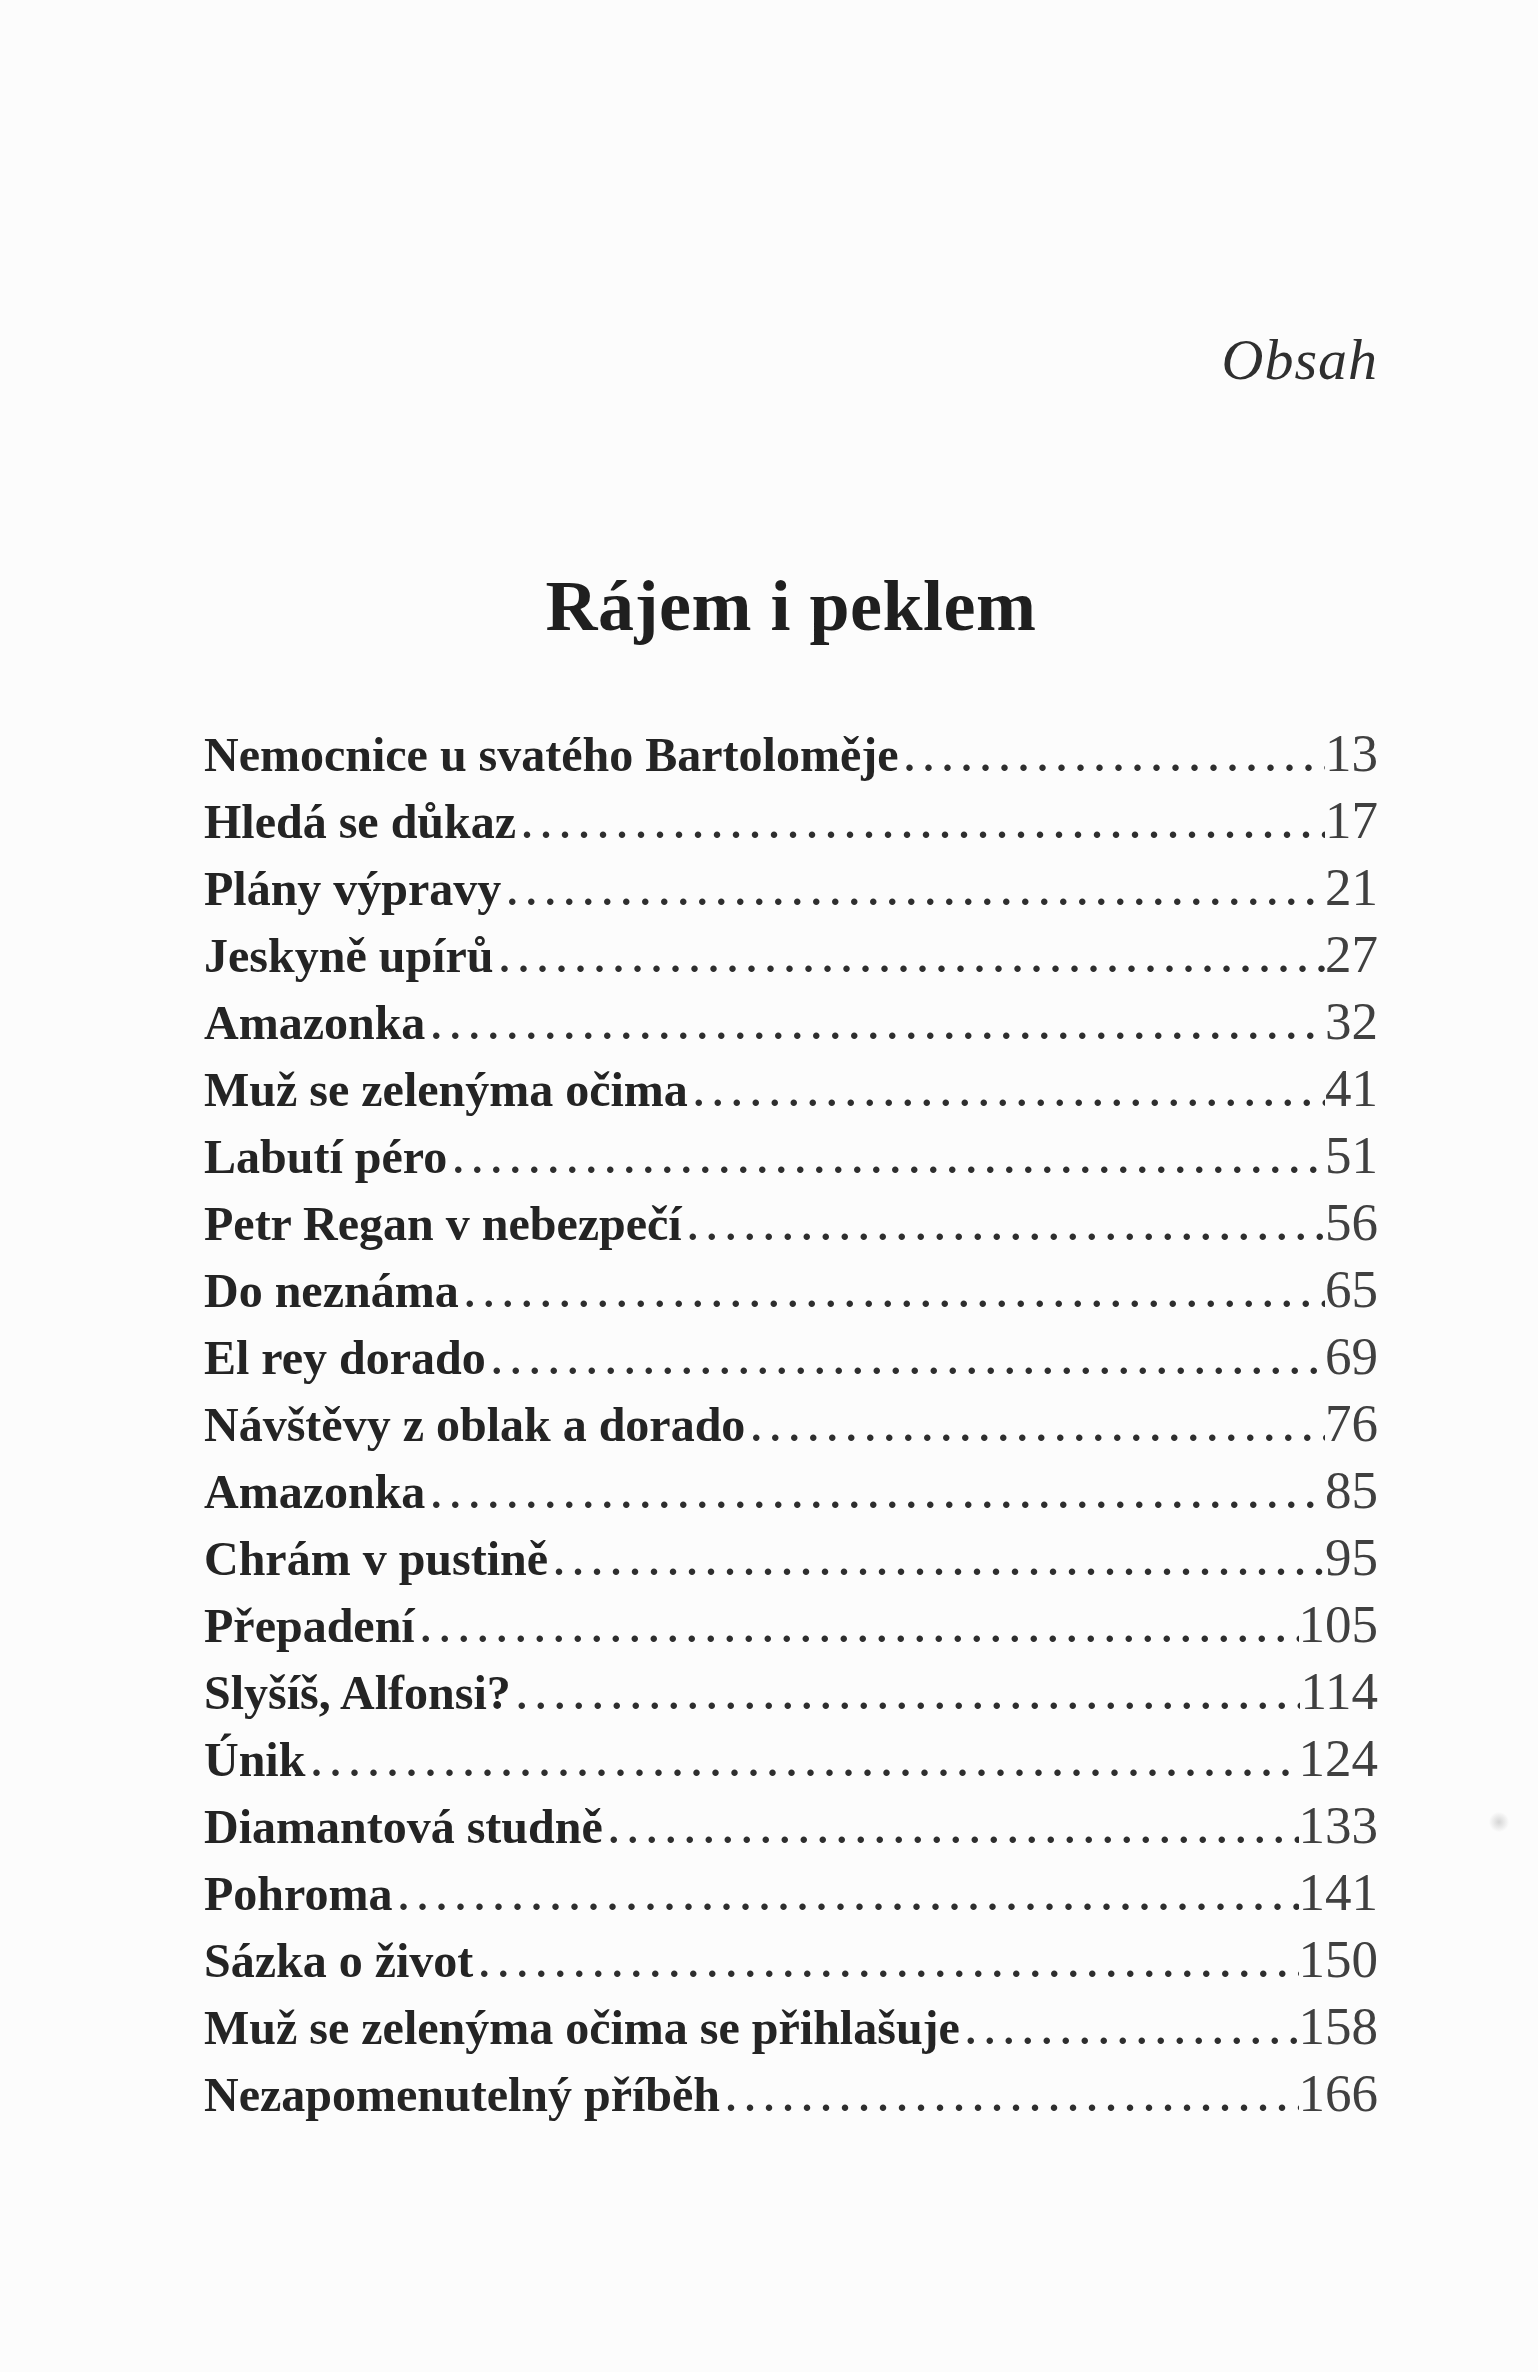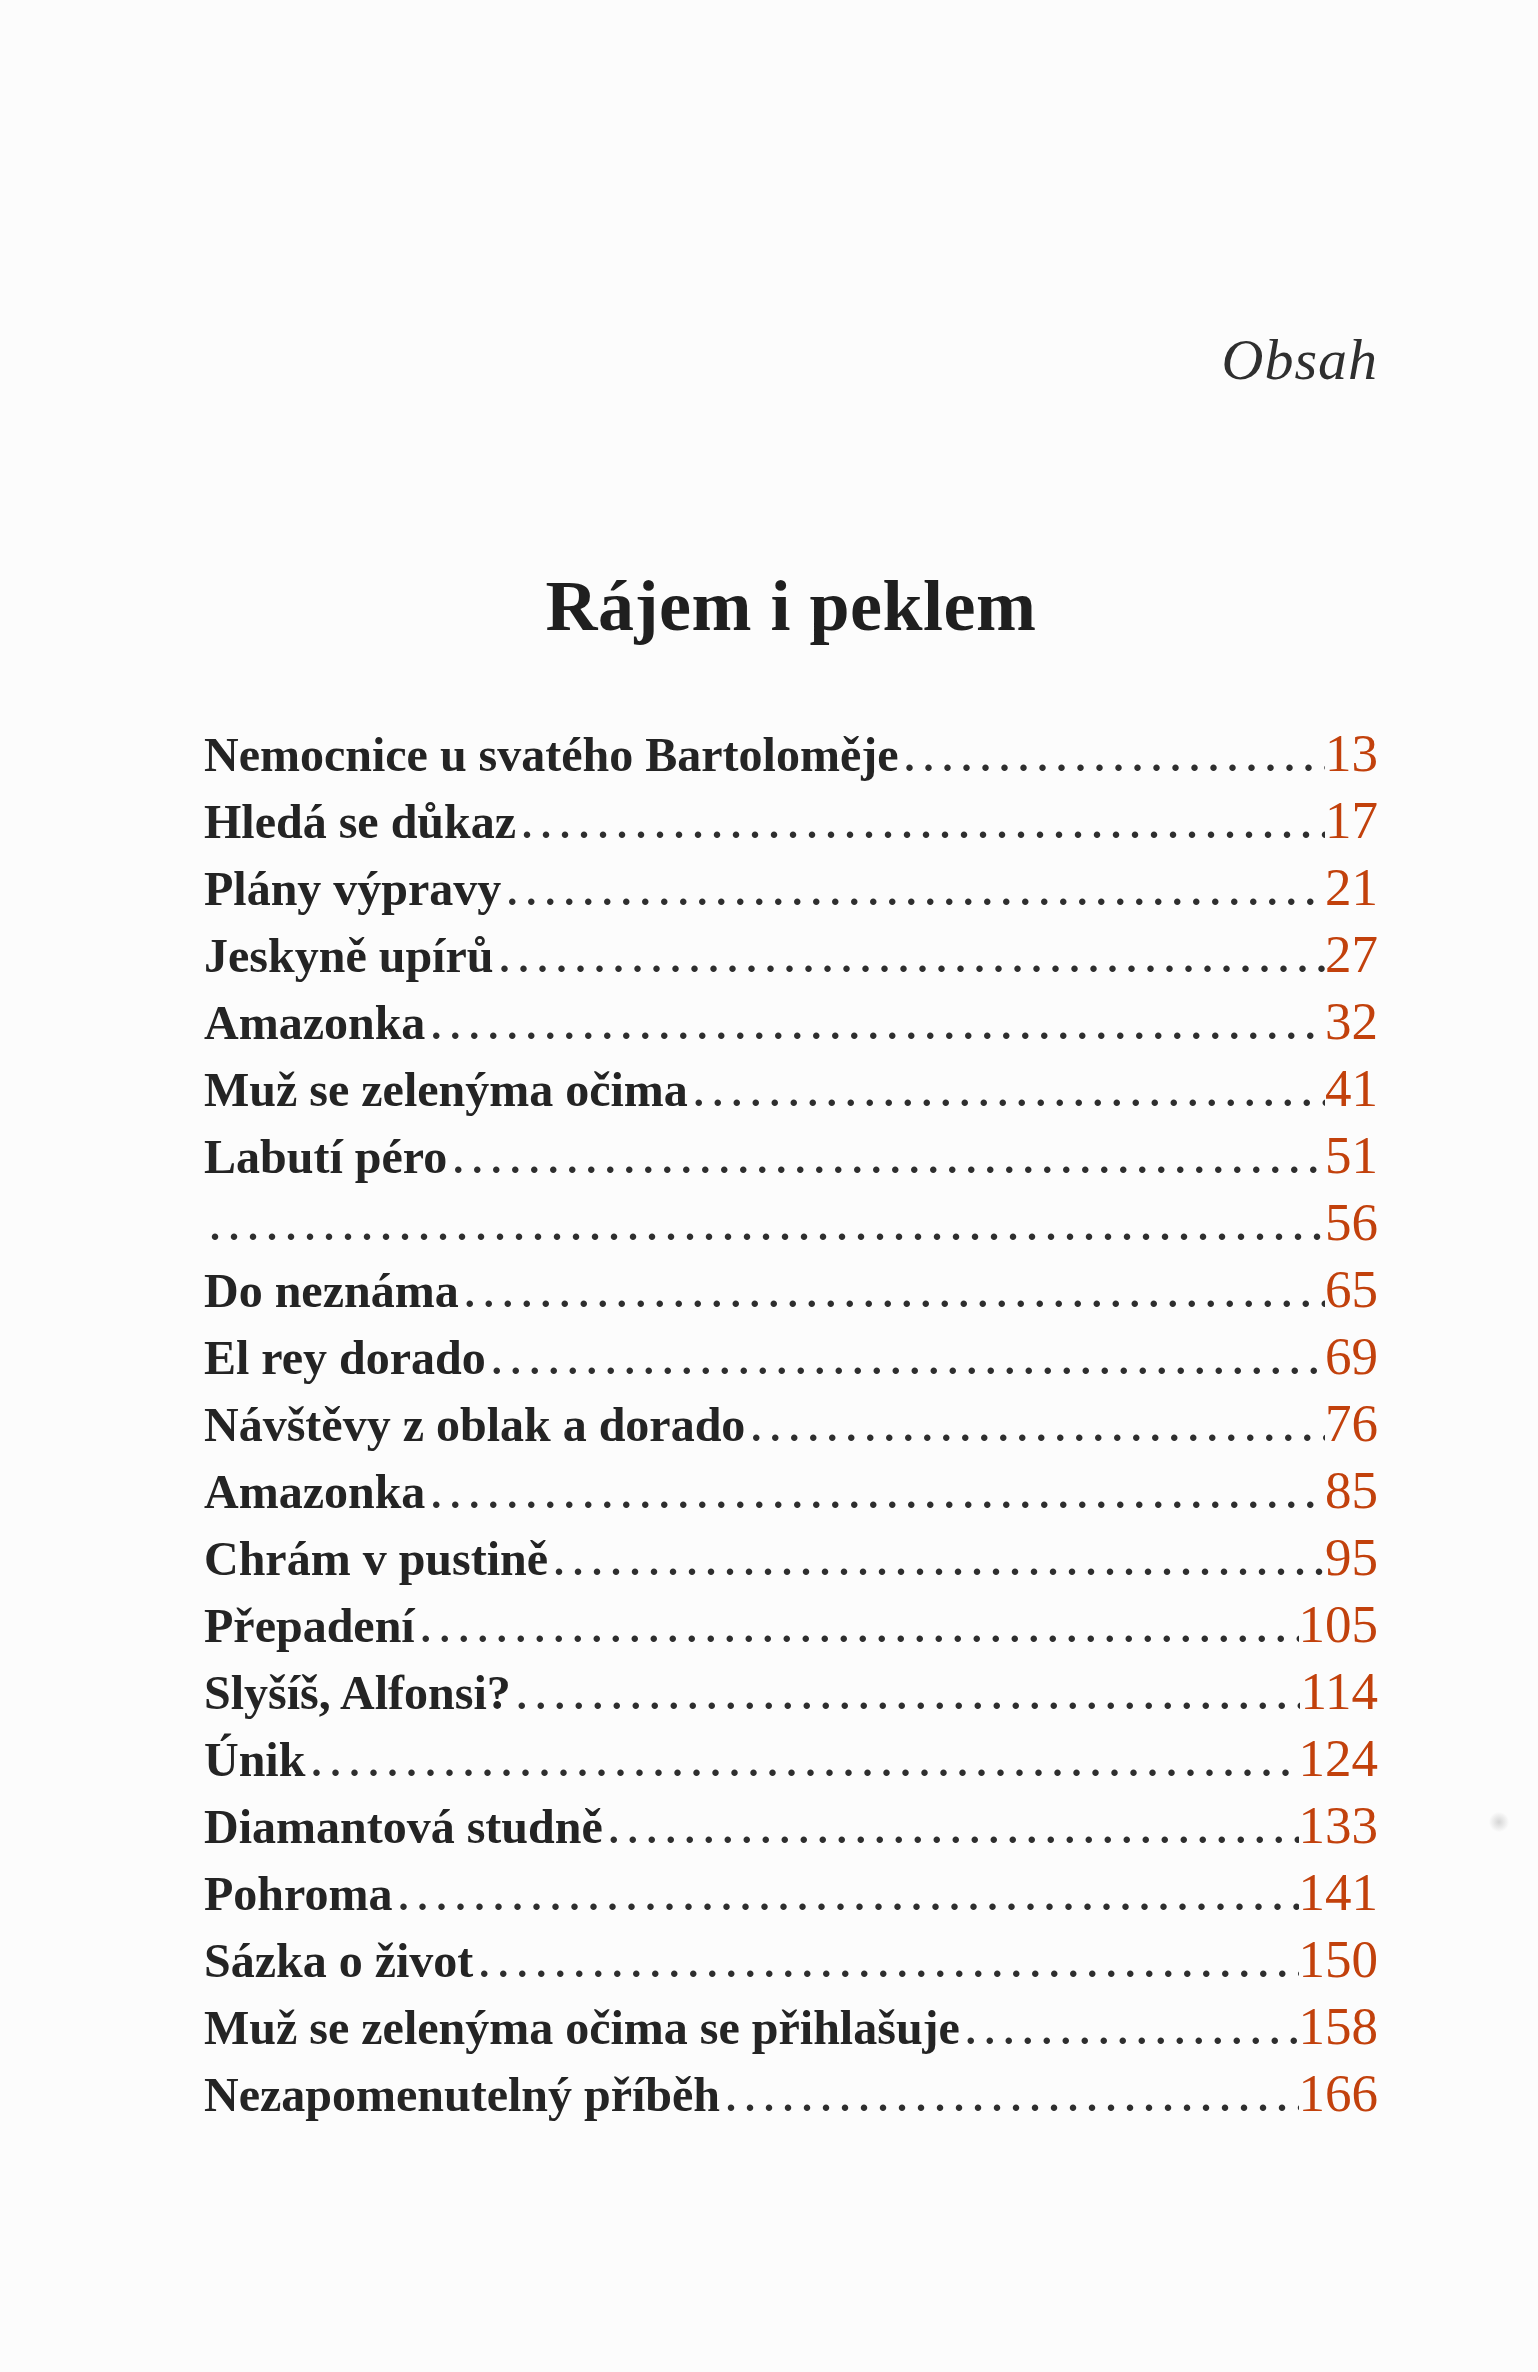--- a/index.html
+++ b/index.html
@@ -61,21 +61,21 @@
     text-align: right;
     font-size: 40px;
     font-weight: 700;
     letter-spacing: 9px;
     padding-left: 6px;
     color: #2e2e2e;
   }
   .row .n {
     font-size: 53px;
     font-weight: 400;
-    color: #c2410c;
+    color: #404040;
     white-space: nowrap;
   }
   .smudge {
     position: absolute;
     left: 1488px;
     top: 1811px;
     width: 22px;
     height: 22px;
     background: radial-gradient(circle, rgba(140,140,140,0.35) 0%, rgba(140,140,140,0) 65%);
     pointer-events: none;
@@ -125,20 +125,21 @@
     <span class="n">41</span>
   </div>
 
   <div class="row">
     <span class="t">Labutí péro</span>
     <span class="dots" aria-hidden="true">..............................................................................................................</span>
     <span class="n">51</span>
   </div>
 
   <div class="row">
+    <span class="t">Petr Regan v nebezpečí</span>
     <span class="dots" aria-hidden="true">..............................................................................................................</span>
     <span class="n">56</span>
   </div>
 
   <div class="row">
     <span class="t">Do neznáma</span>
     <span class="dots" aria-hidden="true">..............................................................................................................</span>
     <span class="n">65</span>
   </div>
 

